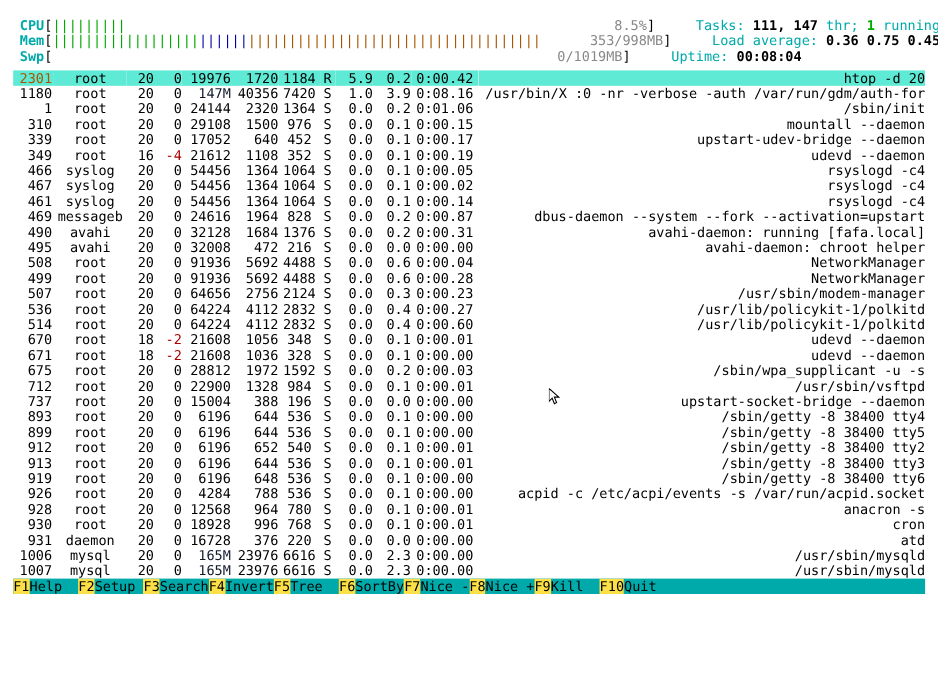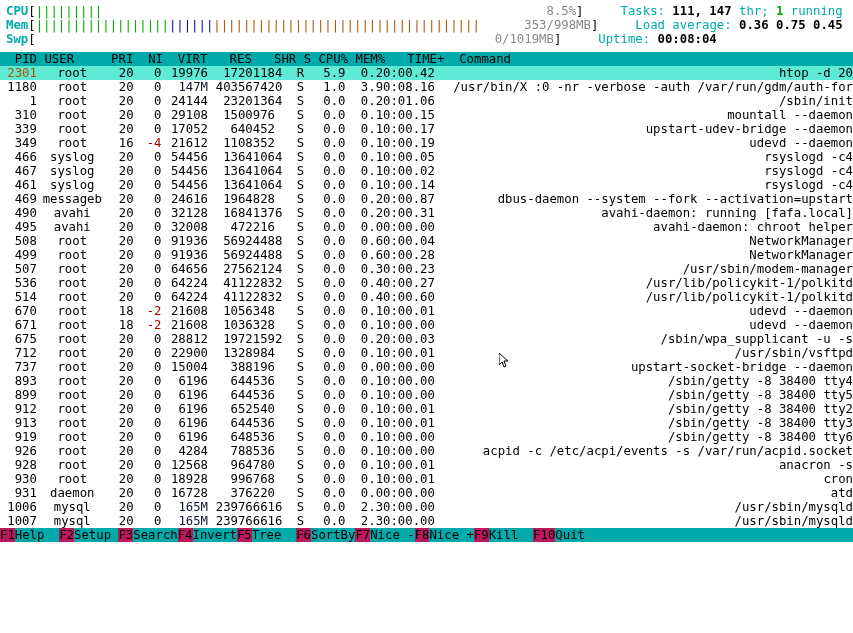--- a/index.html
+++ b/index.html
@@ -8,21 +8,21 @@
     background: #fff;
     font-family: "DejaVu Sans Mono", "Liberation Mono", Consolas, monospace;
     font-size: 12.3px;
     line-height: 14px;
     color: #000;
     width: 853px;
     height: 633px;
     overflow: hidden;
   }
   .screen {
-    padding: 0;
+    padding: 12px;
   }
   .meters {
     white-space: pre;
     padding: 4px 4px 6px 6px;
   }
   .label { color: #00aaaa; }
   .bar-b { color: #000; }
   .bar-g { color: #00aa00; }
   .bar-y { color: #aa5500; }
   .bar-bl{ color: #0000aa; }
@@ -50,44 +50,43 @@
     font-size: inherit;
     width:100%;
   }
   table.proc td { padding:0; height:14px; }
   .c-pid  { text-align:right; width:38px; padding-right:2px !important;}
   .c-user { text-align:center;  width:68px;margin-left:40px; }
   .c-pri  { text-align:right; width:30px; }
   .c-ni   { text-align:right; width:30px; }
   .c-virt { text-align:right; width:48px; }
   .c-res  { text-align:right; width:46px; }
-  .c-shr  { text-align:left; width:42px; }
+  .c-shr  { text-align:center; width:42px; }
   .c-s    { text-align:center;width:16px; }
   .c-cpu  { text-align:right; width:40px; }
   .c-mem  { text-align:right; width:40px; }
-  .c-time { text-align:left; width:66px; }
+  .c-time { text-align:center; width:66px; }
   .c-cmd  { text-align:right;  padding-left:6px !important; white-space:pre; overflow:hidden;margin-top:32px;}
   .ni-neg { color:#aa0000; }
   .virt-big { color:#0f172a; }
-  .footer-key { background:#be185d; color:#000; }
+  .footer-key { background:#fde047; color:#000; }
   .cursor {
     position:absolute; width:12px; height:16px;
     left:499px; top:353px; pointer-events:none;
   }
 </style>
 </head>
 <body>
 
 <div class="screen">
 
   <div class="meters"><span class="label bold">CPU</span><span class="bar-b">[</span><span class="bar-g">|||||||||</span><span class="dim">                                                            </span><span class="dim">8.5%</span><span class="bar-b">]     </span><span class="right-meta">Tasks: </span><span class="right-num">111, 147</span><span class="right-meta"> thr; </span><span class="bold" style="color:#00aa00">1</span><span class="right-meta"> running</span>
 <span class="label bold">Mem</span><span class="bar-b">[</span><span><span class="bar-g">||||||||||||||||||</span><span class="bar-bl">||||||</span><span class="bar-y">||||||||||||||||||||||||||||||||||||</span></span><span class="dim">      </span><span class="dim"><span>353</span>/<span>998MB</span></span><span class="bar-b">]     </span><span class="right-meta">Load average: </span><span class="right-num">0.36 0.75 0.45</span>
 <span class="label bold">Swp</span><span class="bar-b">[</span><span class="dim">                                                              </span><span class="dim"><span>0</span>/<span>1019MB</span></span><span class="bar-b">]     </span><span class="right-meta">Uptime: </span><span class="right-num cyan">00:08:04</span></div>
 
-  <div class="header-row">  <span>PID</span> <span>USER</span>     <span>PRI</span>  <span>NI</span>  <span>VIRT</span>   <span>RES</span>   <span>SHR</span> <span>S</span> <span>CPU%</span> <span>MEM%</span>   <span>TIME+</span>  <span>Command</span></div>
 
   <table class="proc">
     <tbody><tr class="hl-row">
       <td class="c-pid" style="color:#aa5500">2301</td>
       <td class="c-user">root</td>
       <td class="c-pri">20</td>
       <td class="c-ni">0</td>
       <td class="c-virt">19976</td>
       <td class="c-res">1720</td>
       <td class="c-shr">1184</td>

